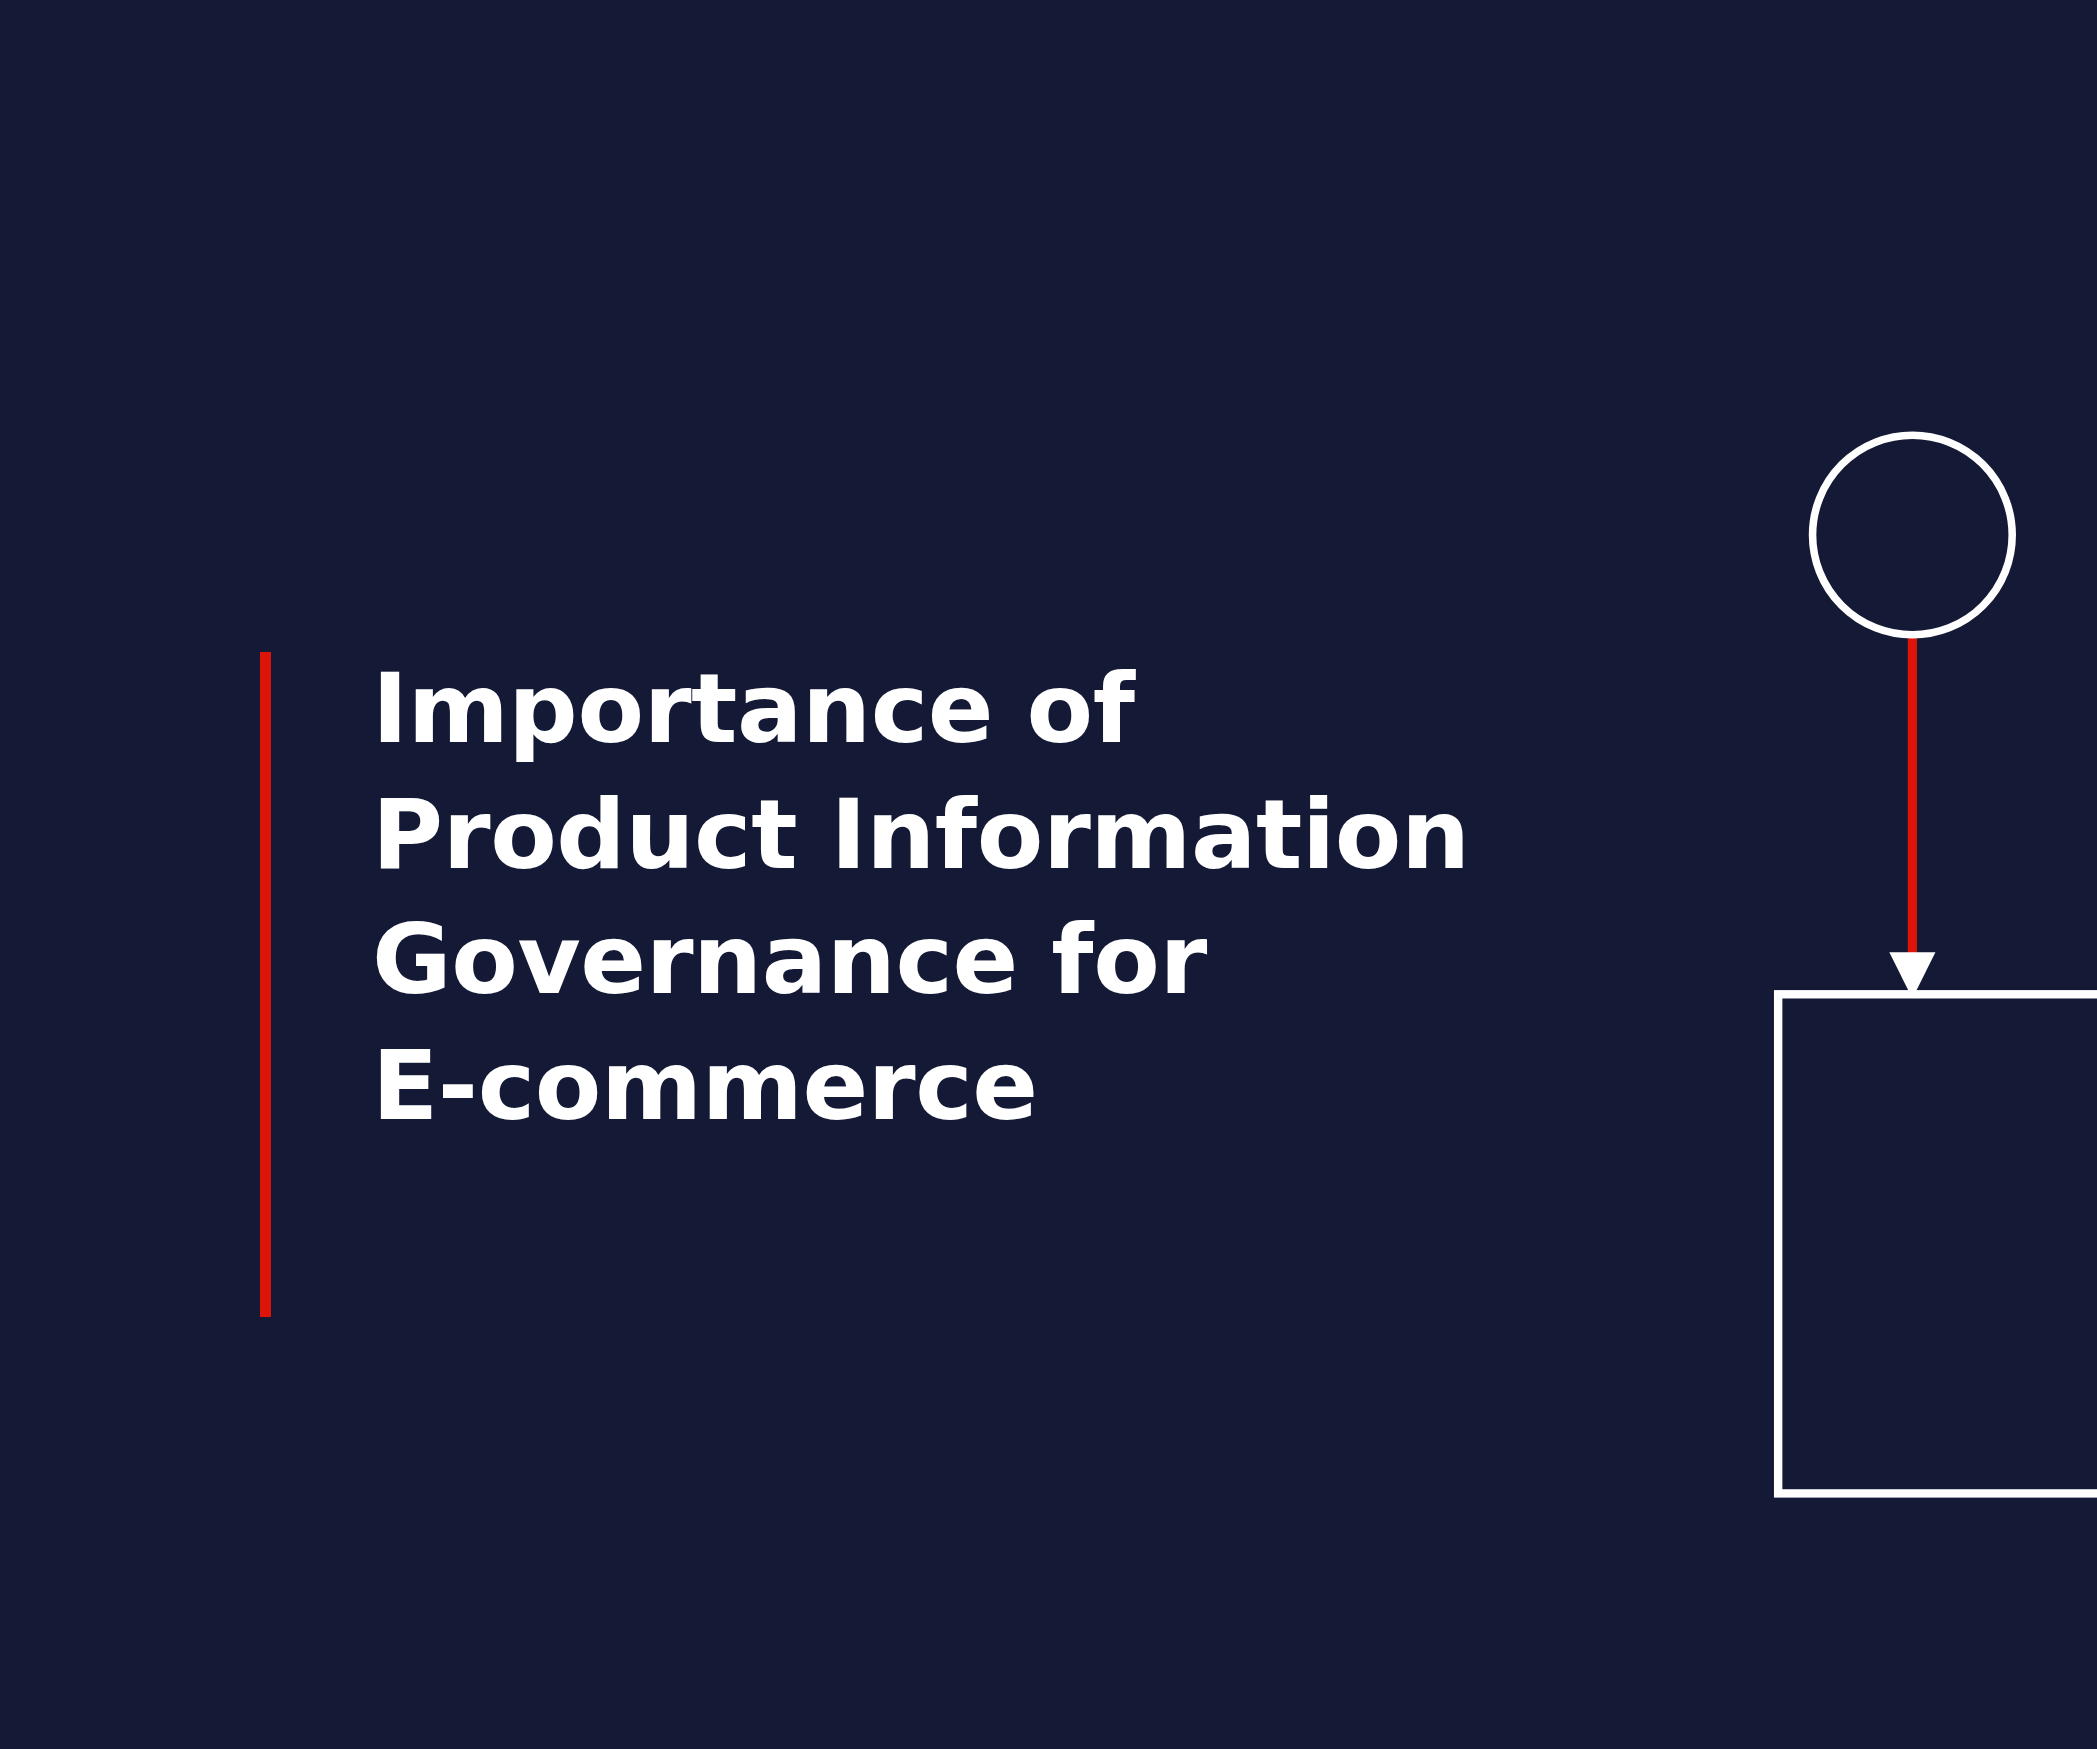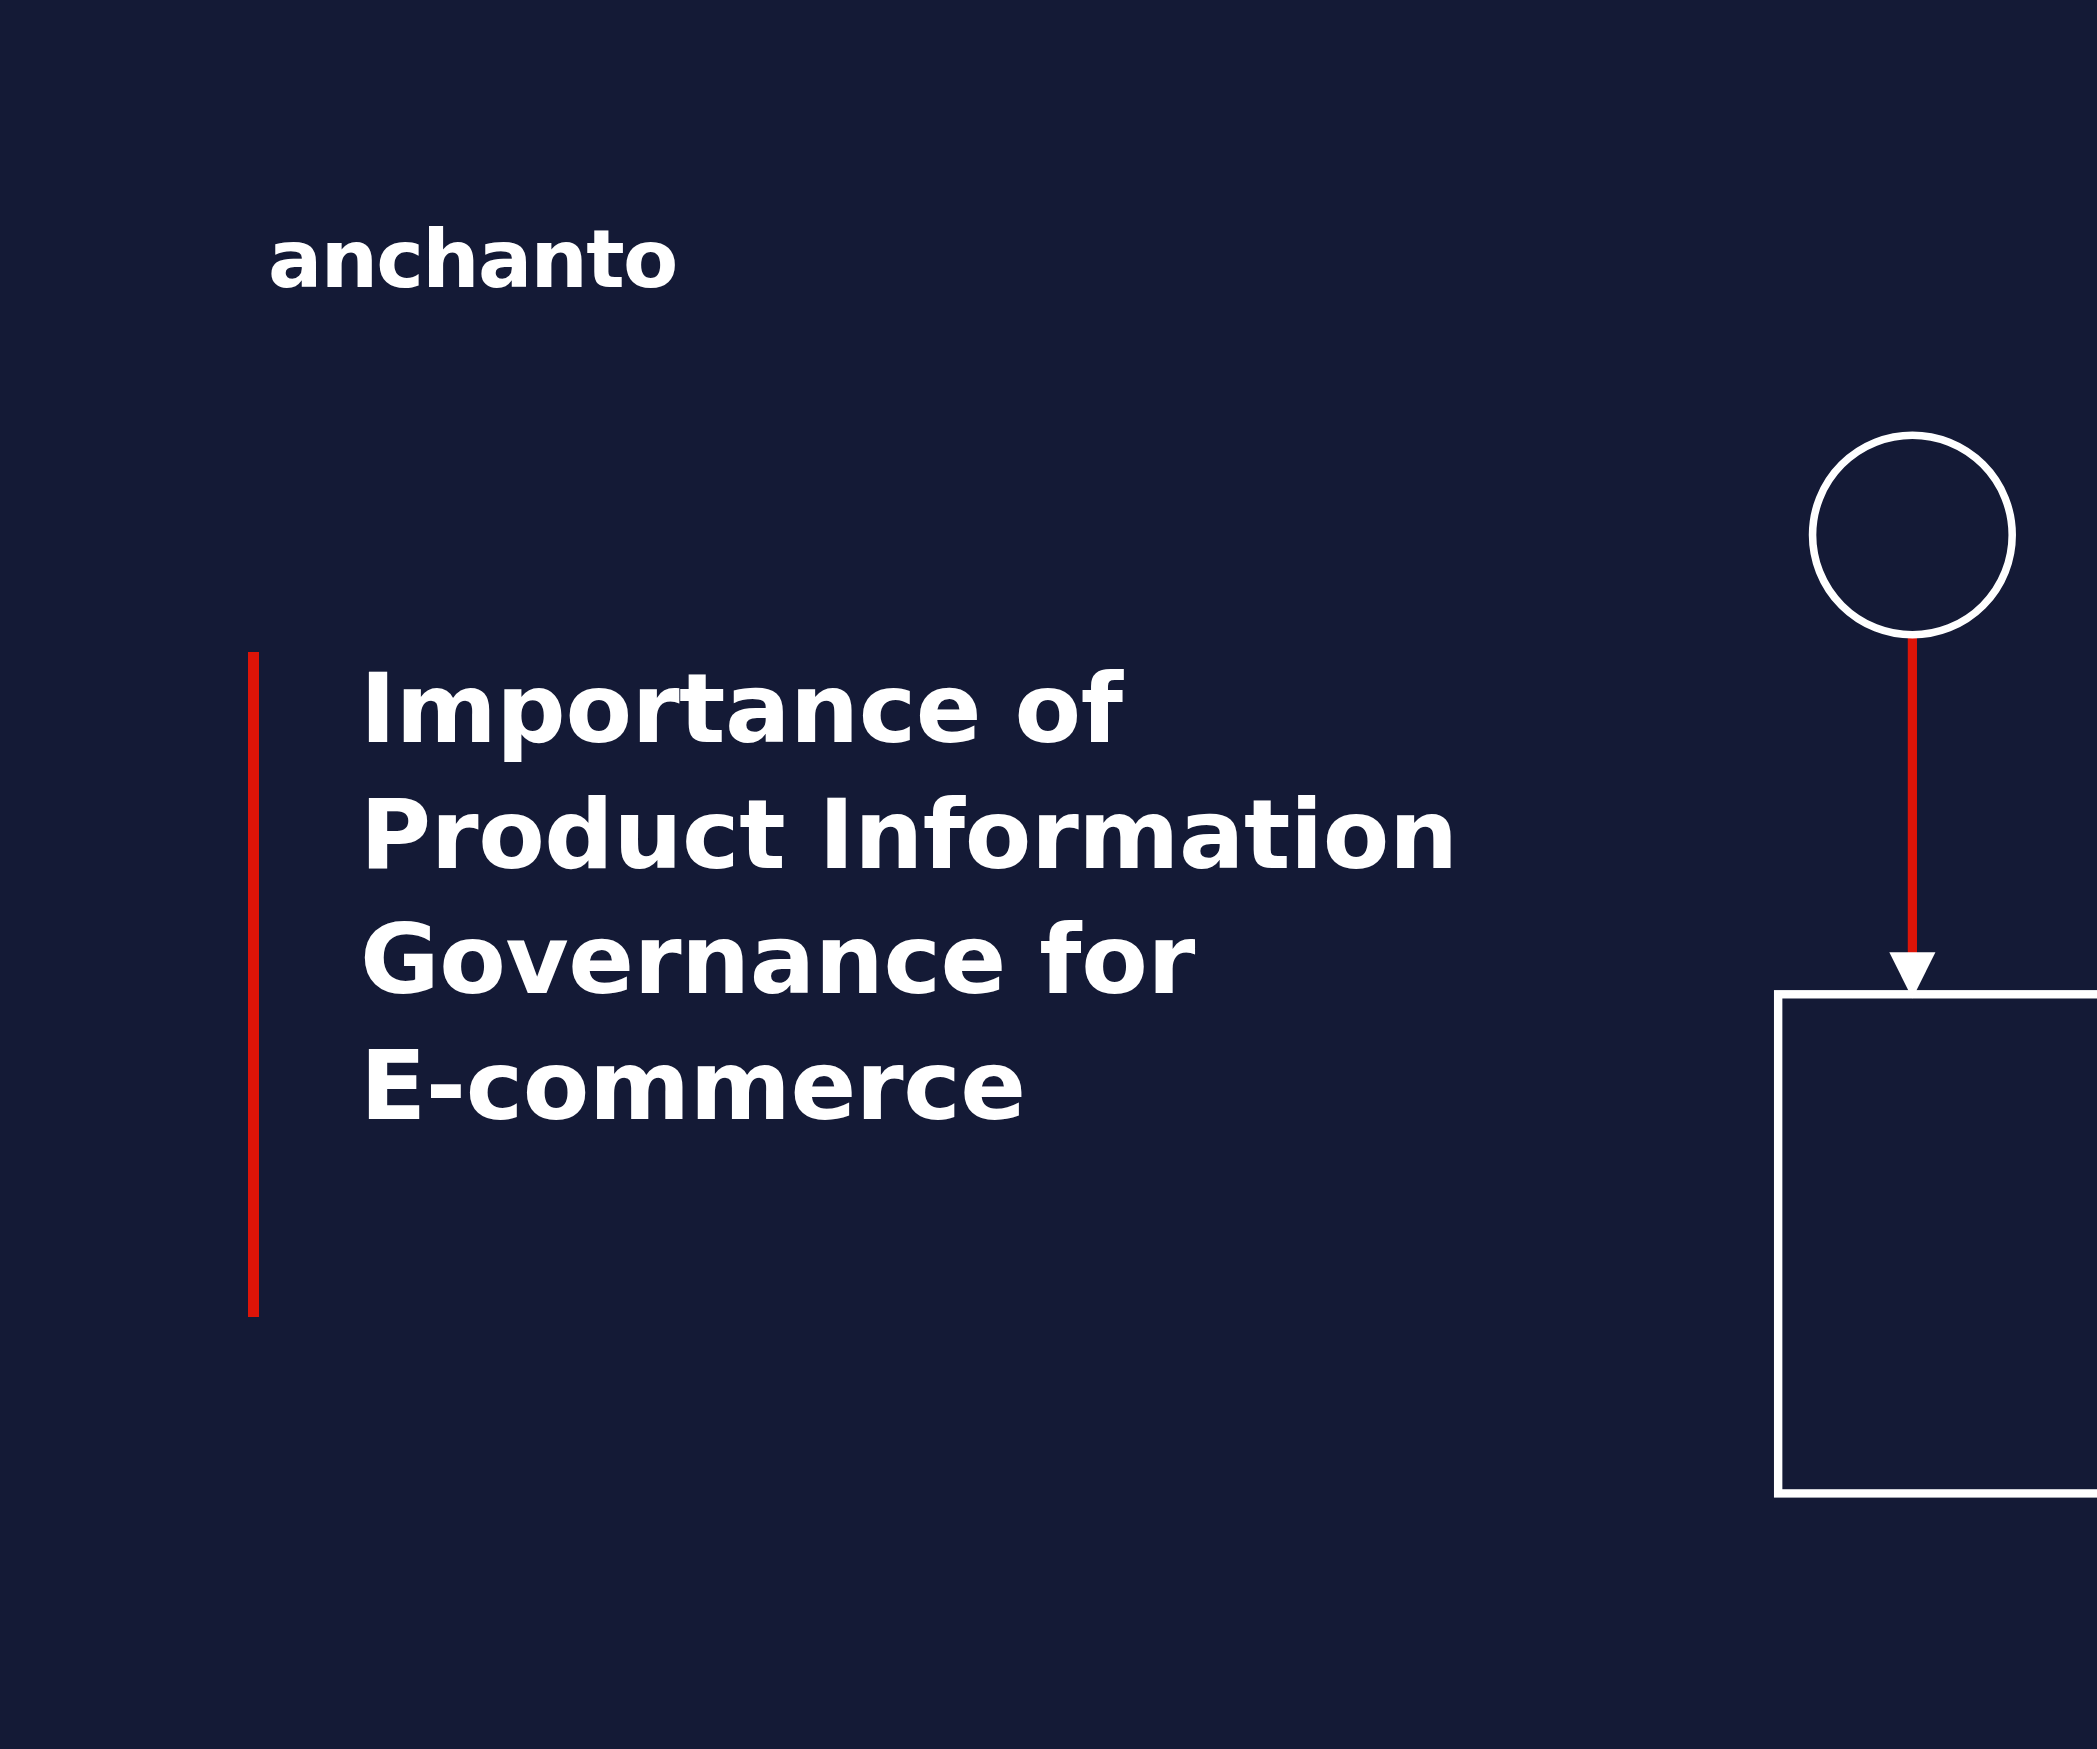--- a/index.html
+++ b/index.html
@@ -15,21 +15,21 @@
   
   .logo{
     position:absolute;
     left:268px; top:222px;
     width:654px; height:84px;
   }
   .logo svg{width:100%;height:100%;display:block;}
 
   .headline-wrap{
     position:absolute;
-    left:248px; top:652px;
+    left:260px; top:652px;
     display:flex;
     align-items:flex-start;
   }
   .accent-bar{
     width:11px;
     background:#DD1408;
     flex:0 0 auto;
     height:665px;
   }
   .headline{
@@ -51,25 +51,20 @@
     left:1753px; top:390px;
     width:1468px; height:1196px;
   }
   .diagram svg{width:100%;height:100%;display:block;overflow:visible;}
 </style>
 </head>
 <body>
 
 <div id="root">
 
-  <div class="logo">
-    <svg viewBox="0 0 780 100" xmlns="http://www.w3.org/2000/svg" aria-hidden="true">
-      <text x="0" y="78" font-family="DejaVu Sans, sans-serif" font-size="96" font-weight="700" letter-spacing="-2" fill="#FFFFFF">anchanto</text>
-    </svg>
-  </div>
 
   <div class="headline-wrap">
     <div class="accent-bar"></div>
     <div class="headline">Importance of
 Product Information
 Governance for
 E-commerce</div>
   </div>
 
   <div class="diagram">

